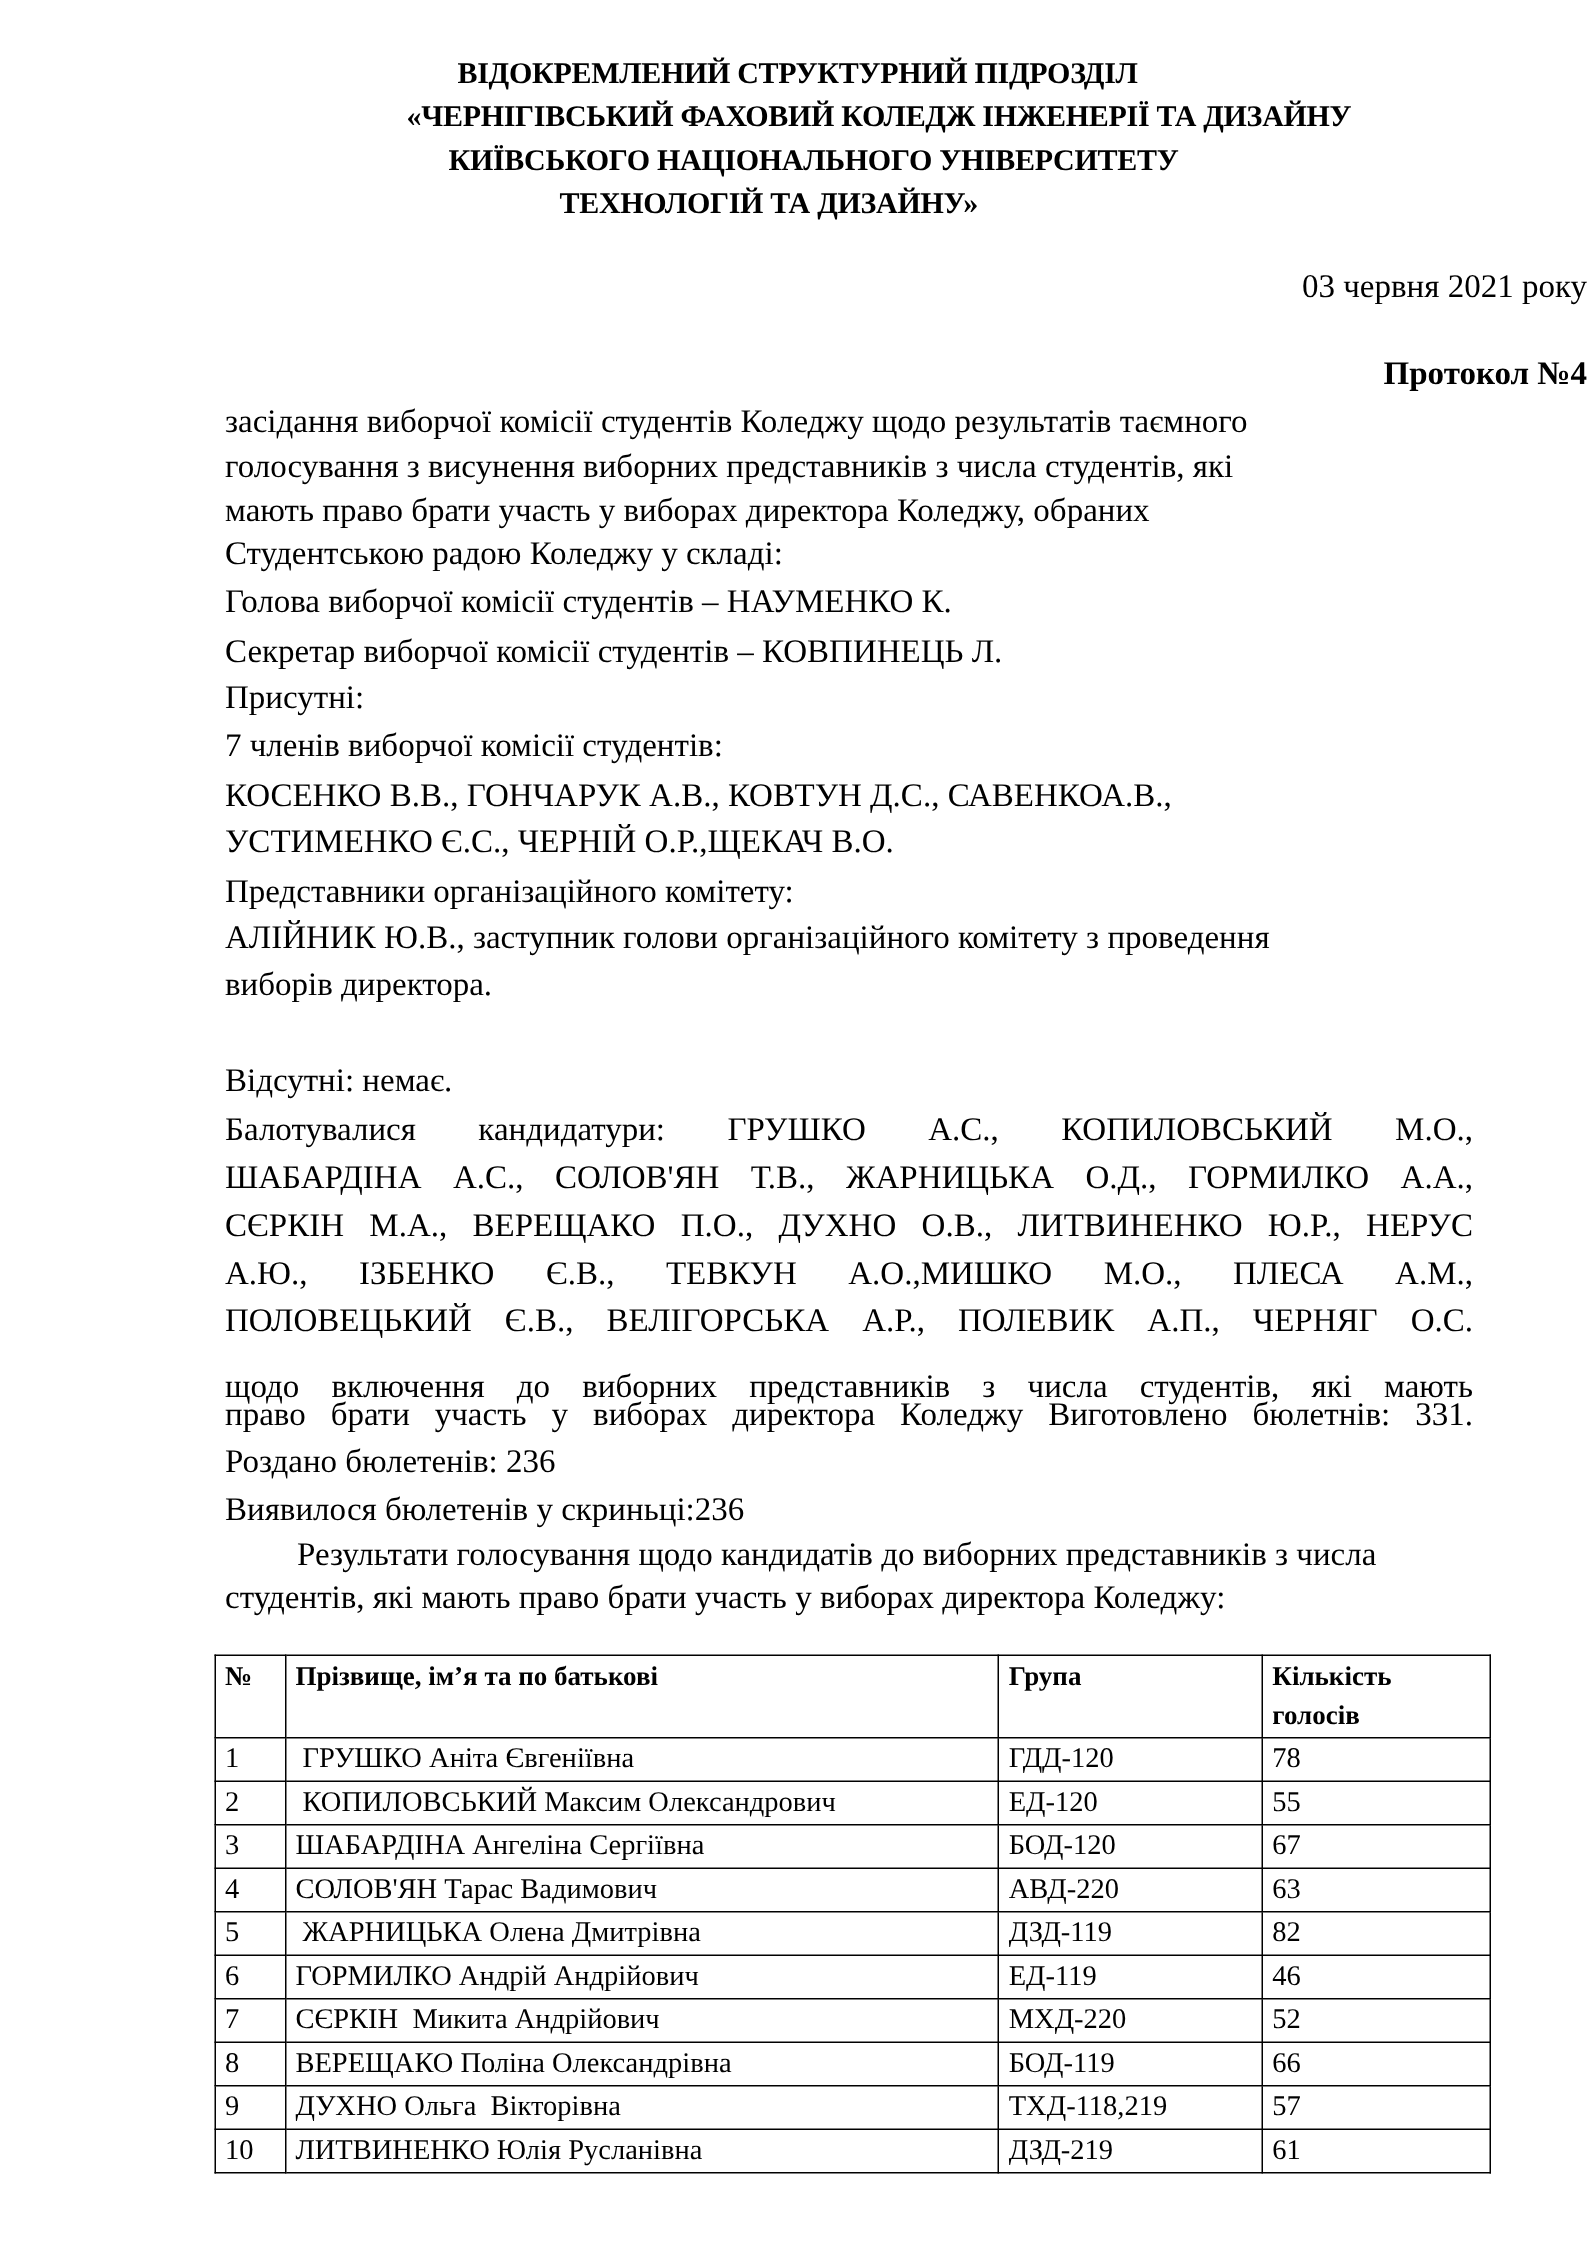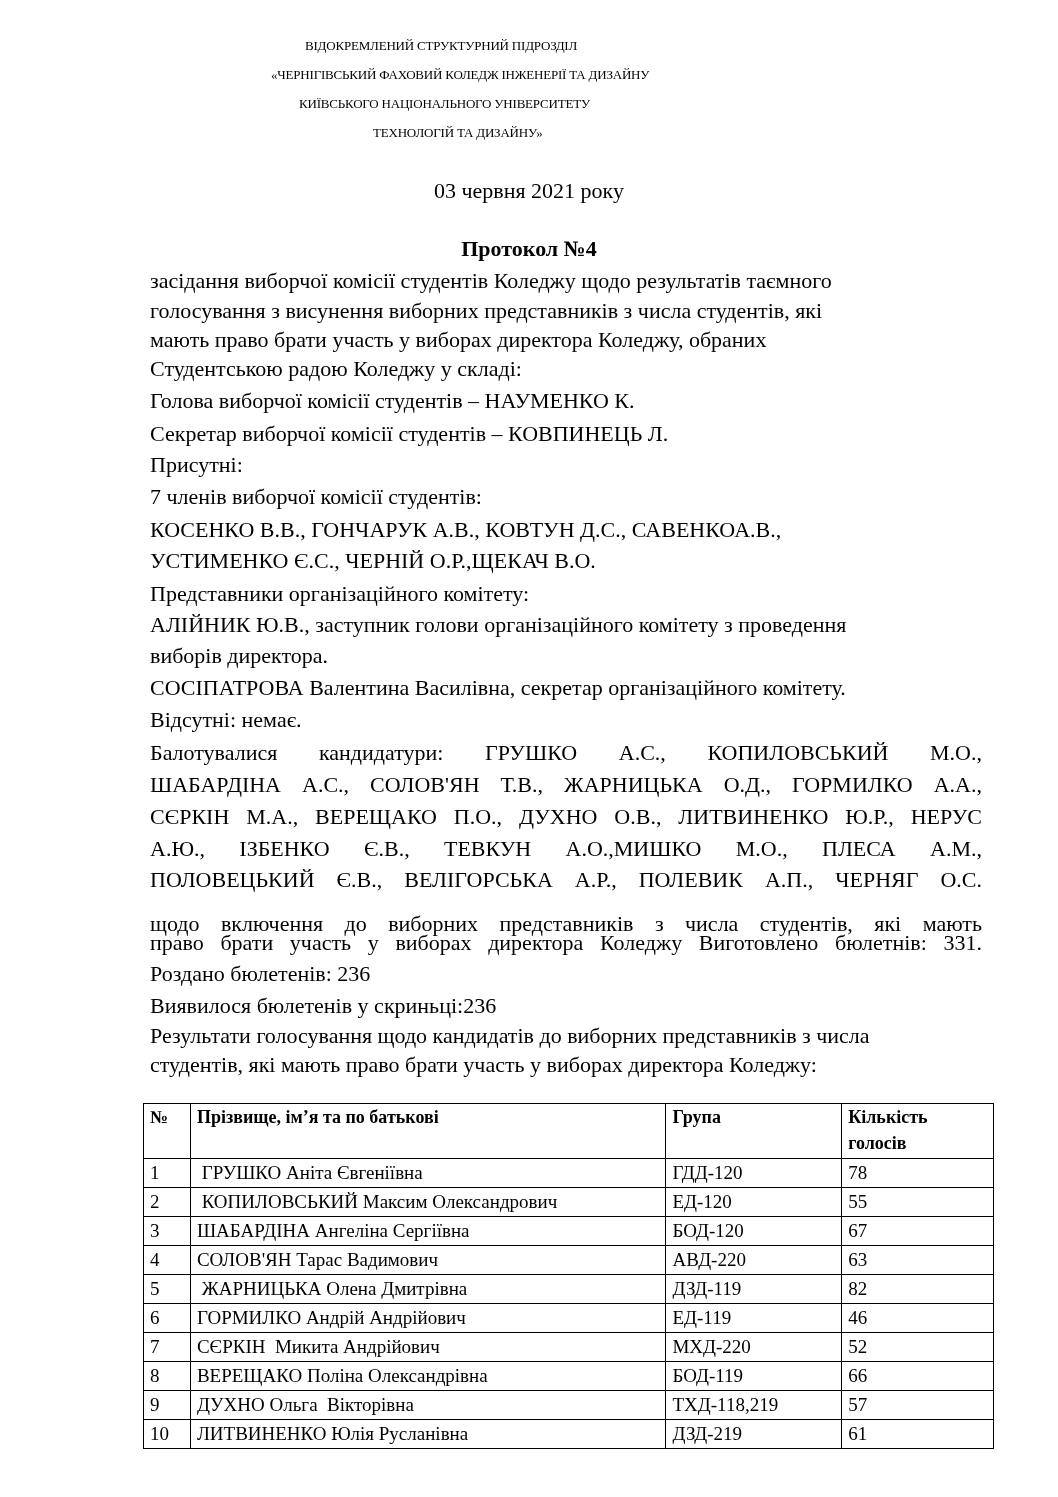--- a/index.html
+++ b/index.html
@@ -1,22 +1,22 @@
 <!DOCTYPE html>
 <html><head>
 <meta charset="utf-8">
 <style>
   html, body { margin:0; padding:0; background:#fff; }
   body { width:1058px; height:1497px; position:relative; overflow:hidden;
          font-family:"Liberation Serif", "DejaVu Serif", serif; color:#000; }
   .page { position:absolute; left:0; top:0; width:1058px; height:1497px; }
-  .hdr { position:absolute; font-weight:normal; font-size:13px; white-space:nowrap; letter-spacing:-0.2px; }
+  .hdr { position:absolute; font-weight:bold; font-size:20px; white-space:nowrap; letter-spacing:-0.2px; }
   .line { position:absolute; left:150px; font-size:22px; white-space:nowrap; }
   .just { position:absolute; left:150px; width:832px; font-size:22px; text-align:justify; text-align-last:justify; white-space:nowrap; }
-  .center { position:absolute; left:0; width:1058px; text-align:center; font-size:22px; }
+  .center { position:absolute; left:0; width:1058px; text-align:right; font-size:22px; }
   table { position:absolute; left:143px; top:1103px; border-collapse:collapse; width:851px; }
   td, th { border:1.5px solid #000; font-size:19px; padding:0 6px; vertical-align:top; text-align:left; height:28px; line-height:28px; }
   th { font-weight:bold; font-size:18px; line-height:26px; }
   .c1 { width:34px; } .c2 { width:463px; } .c3 { width:163px; } .c4 { width:139px; }
 </style>
 </head>
 <body>
 
 <div class="page">
   <div class="hdr" style="left:305px;top:38px;">ВІДОКРЕМЛЕНИЙ СТРУКТУРНИЙ ПІДРОЗДІЛ</div>
@@ -35,34 +35,33 @@
   <div class="line" style="top:388px;">Голова виборчої комісії студентів – НАУМЕНКО К.</div>
   <div class="line" style="top:421px;">Секретар виборчої комісії студентів – КОВПИНЕЦЬ Л.</div>
   <div class="line" style="top:452px;">Присутні:</div>
   <div class="line" style="top:484px;">7 членів виборчої комісії студентів:</div>
   <div class="line" style="top:517px;">КОСЕНКО В.В., ГОНЧАРУК А.В., КОВТУН Д.С., САВЕНКОА.В.,</div>
   <div class="line" style="top:548px;">УСТИМЕНКО Є.С., ЧЕРНІЙ О.Р.,ЩЕКАЧ В.О.</div>
 
   <div class="line" style="top:581px;">Представники організаційного комітету:</div>
   <div class="line" style="top:612px;">АЛІЙНИК Ю.В., заступник голови організаційного комітету з проведення</div>
   <div class="line" style="top:643px;">виборів директора.</div>
-  <div class="line" style="top:675px;">СОСІПАТРОВА Валентина Василівна, секретар організаційного комітету.</div>
   <div class="line" style="top:707px;">Відсутні: немає.</div>
 
   <div class="just" style="top:740px;">Балотувалися кандидатури: ГРУШКО А.С., КОПИЛОВСЬКИЙ М.О.,</div>
   <div class="just" style="top:772px;">ШАБАРДІНА А.С., СОЛОВ'ЯН Т.В., ЖАРНИЦЬКА О.Д., ГОРМИЛКО А.А.,</div>
   <div class="just" style="top:804px;">СЄРКІН М.А., ВЕРЕЩАКО П.О., ДУХНО О.В., ЛИТВИНЕНКО Ю.Р., НЕРУС</div>
   <div class="just" style="top:836px;">А.Ю., ІЗБЕНКО Є.В., ТЕВКУН А.О.,МИШКО М.О., ПЛЕСА А.М.,</div>
   <div class="just" style="top:867px;">ПОЛОВЕЦЬКИЙ Є.В., ВЕЛІГОРСЬКА А.Р., ПОЛЕВИК А.П., ЧЕРНЯГ О.С.</div>
   <div class="just" style="top:899px;margin-top:12px;">щодо включення до виборних представників з числа студентів, які мають</div>
   <div class="just" style="top:930px;">право брати участь у виборах директора Коледжу Виготовлено бюлетнів: 331.</div>
 
   <div class="line" style="top:961px;">Роздано бюлетенів: 236</div>
   <div class="line" style="top:993px;">Виявилося бюлетенів у скриньці:236</div>
-  <div class="line" style="top:1023px;">Результати голосування щодо кандидатів до виборних представників з числа</div>
+  <div class="line" style="top:1023px;margin-left:48px;">Результати голосування щодо кандидатів до виборних представників з числа</div>
   <div class="line" style="top:1052px;">студентів, які мають право брати участь у виборах директора Коледжу:</div>
 
   <table>
     <thead>
       <tr>
         <th class="c1" style="height:54px;">№</th>
         <th class="c2">Прізвище, ім’я та по батькові</th>
         <th class="c3">Група</th>
         <th class="c4">Кількість голосів</th>
       </tr>

